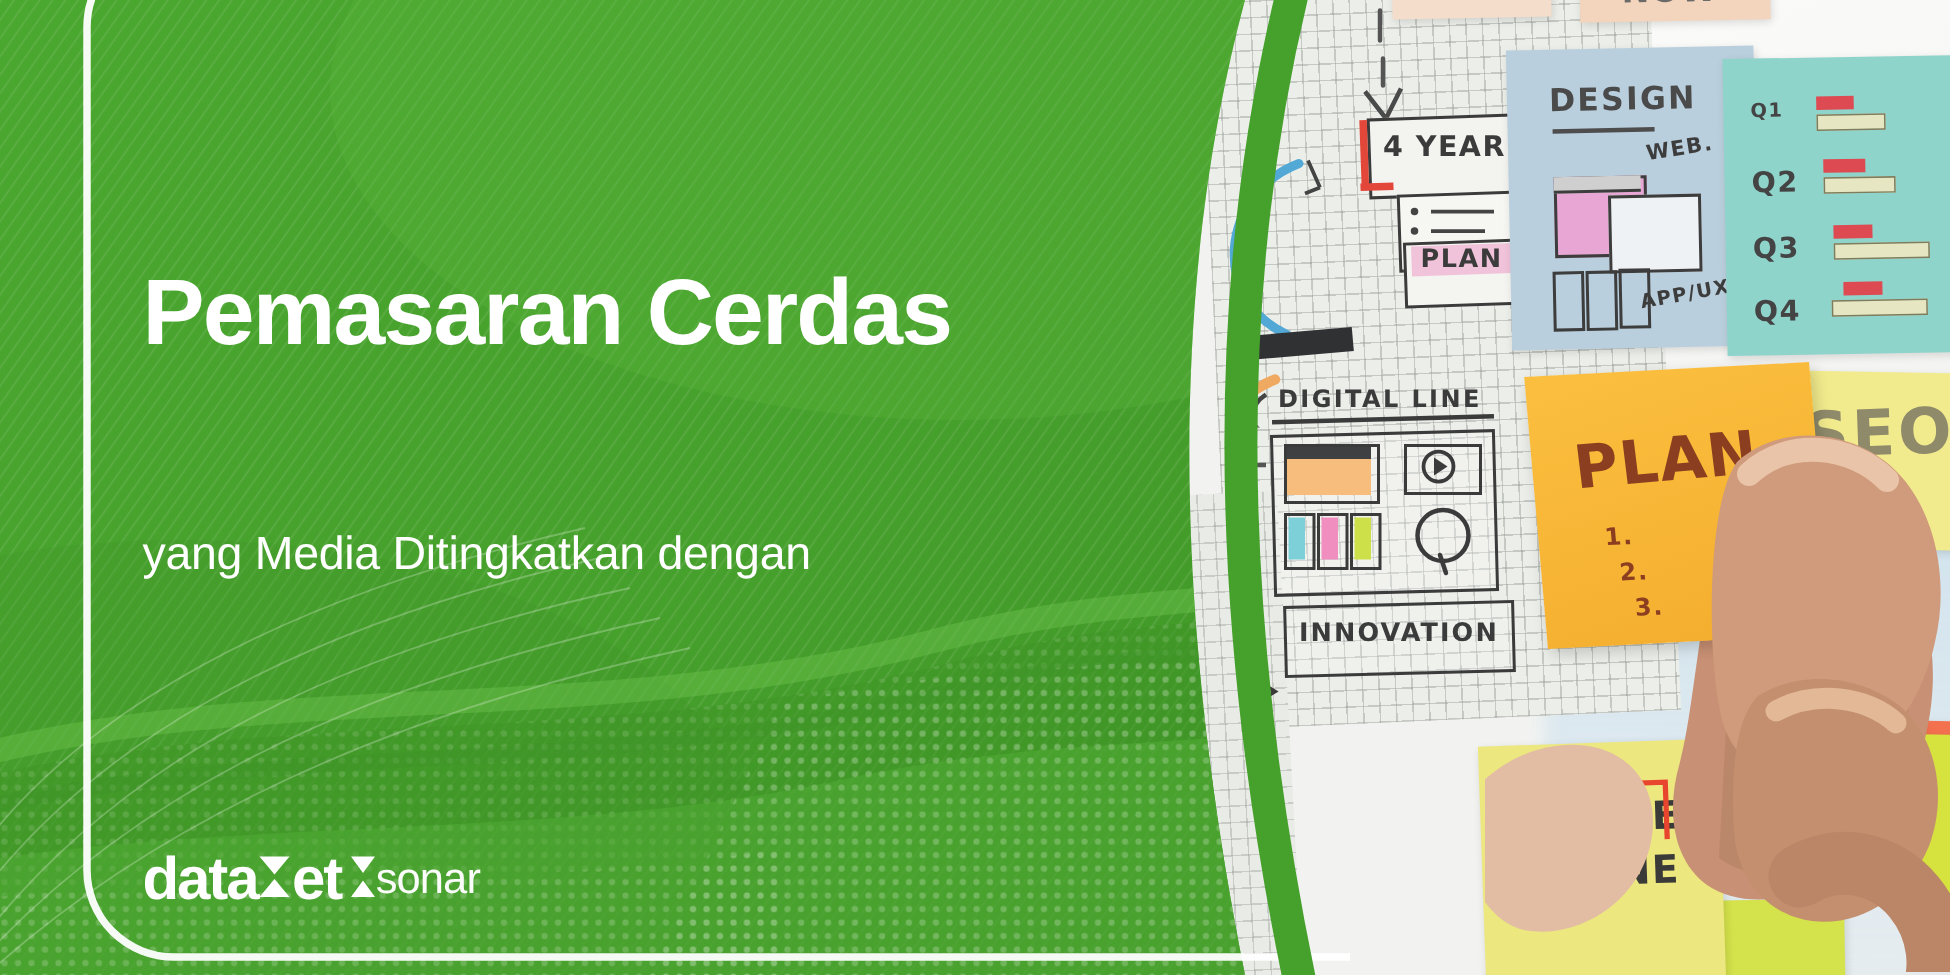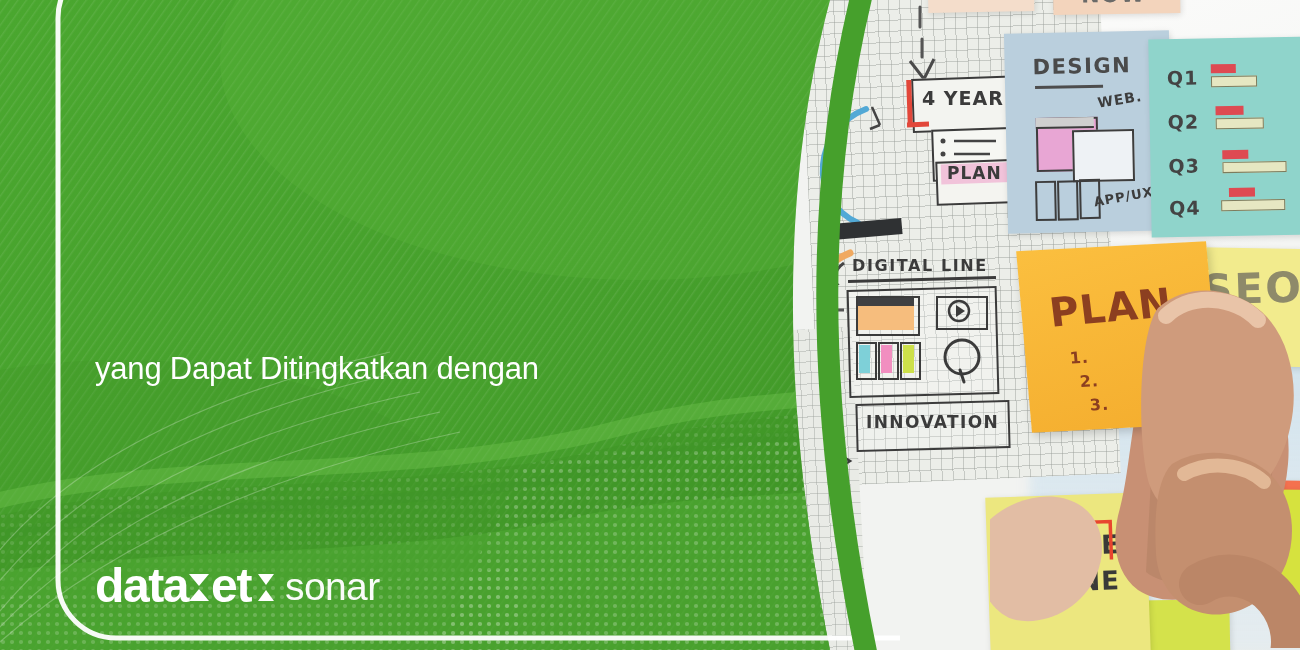--- a/index.html
+++ b/index.html
@@ -97,26 +97,26 @@
 
   
   .logo {
     position:absolute;
     left: 95px; top: 564px;
     height: 44px;
     display:flex; align-items:center;
     color:#ffffff;
   }
   .logo-main {
-    font-size: 48px; font-weight: 700; letter-spacing:-1.4px; line-height:1;
+    font-size: 40px; font-weight: 700; letter-spacing:-1.4px; line-height:1;
     display:flex; align-items:baseline;
   }
   .logo-sub {
-    font-size: 39px; font-weight: 300; letter-spacing:-.6px; line-height:1;
-    margin-left: 11px; opacity:.97;
+    font-size: 29px; font-weight: 300; letter-spacing:-.6px; line-height:1;
+    opacity:.97;
   }
   
   .bowtie {
     display:inline-block; position:relative;
     width: 21px; height: 27px; margin: 0 1px;
     transform: translateY(-1px);
   }
   .bowtie::before, .bowtie::after {
     content:""; position:absolute; left:0; width:0; height:0;
     border-left: 10.5px solid transparent;
@@ -228,21 +228,21 @@
         <div style="position:absolute;left:30px;top:85px;width:58px;height:9px;background:#cfcfcf;border-bottom:2px solid #3d3d3d;"></div>
         <div style="position:absolute;left:66px;top:98px;width:58px;height:48px;border:2px solid #3d3d3d;background:#eef2f5;"></div>
         <span class="inkT" style="left:92px;top:60px;font-size:14px;color:#3d3d3d;transform:rotate(-8deg);">WEB.</span>
         <span class="inkT" style="left:86px;top:158px;font-size:13px;color:#3d3d3d;transform:rotate(-9deg);">APP/UX</span>
         <div style="position:absolute;left:28px;top:148px;width:17px;height:36px;border:2px solid #3d3d3d;"></div>
         <div style="position:absolute;left:50px;top:148px;width:17px;height:36px;border:2px solid #3d3d3d;"></div>
         <div style="position:absolute;left:72px;top:147px;width:17px;height:36px;border:2px solid #3d3d3d;"></div>
       </div>
 
       <div class="note" style="left:450px;top:38px;width:160px;height:198px;background:#8fd4cb;transform:rotate(-1deg);">
-        <span class="inkT" style="left:18px;top:28px;font-size:19px;color:#444;">Q1</span>
+        <span class="inkT" style="left:18px;top:28px;font-size:13px;color:#444;">Q1</span>
         <div style="position:absolute;left:62px;top:26px;width:25px;height:9px;background:#de4a52;"></div>
         <div style="position:absolute;left:62px;top:38px;width:44px;height:9px;background:#e6e7c2;border:1px solid #7c7c5e;"></div>
 
         <span class="inkT" style="left:18px;top:72px;font-size:19px;color:#444;">Q2</span>
         <div style="position:absolute;left:66px;top:68px;width:28px;height:9px;background:#de4a52;"></div>
         <div style="position:absolute;left:66px;top:80px;width:46px;height:9px;background:#e6e7c2;border:1px solid #7c7c5e;"></div>
 
         <span class="inkT" style="left:18px;top:116px;font-size:19px;color:#444;">Q3</span>
         <div style="position:absolute;left:72px;top:112px;width:26px;height:9px;background:#de4a52;"></div>
         <div style="position:absolute;left:72px;top:124px;width:62px;height:9px;background:#e6e7c2;border:1px solid #7c7c5e;"></div>
@@ -366,24 +366,25 @@
         </g>
       </g>
 
       <rect x="58" y="-40" width="1000" height="678" rx="58" ry="58" fill="none" stroke="#ffffff" stroke-width="5" opacity=".95" clip-path="url(#arcClip)"></rect>
 
       <path d="M868 -30 C820 150, 806 380, 872 680" stroke="#46a02c" stroke-width="22" fill="none" stroke-linecap="butt"></path>
     </svg>
   </div>
 
   <div class="txt title">
+    <span class="l2">Pemasaran Cerdas</span>
   </div>
 
   <div class="txt subtitle">
-    <span>yang Dapat Ditingkatkan dengan</span>
+    <span>yang Media Ditingkatkan dengan</span>
   </div>
 
   <div class="logo">
     <span class="logo-main">
       <span>data</span>
       <span class="bowtie"></span>
       <span>et</span>
       <span class="tricolon"></span>
     </span>
     <span class="logo-sub">sonar</span>

